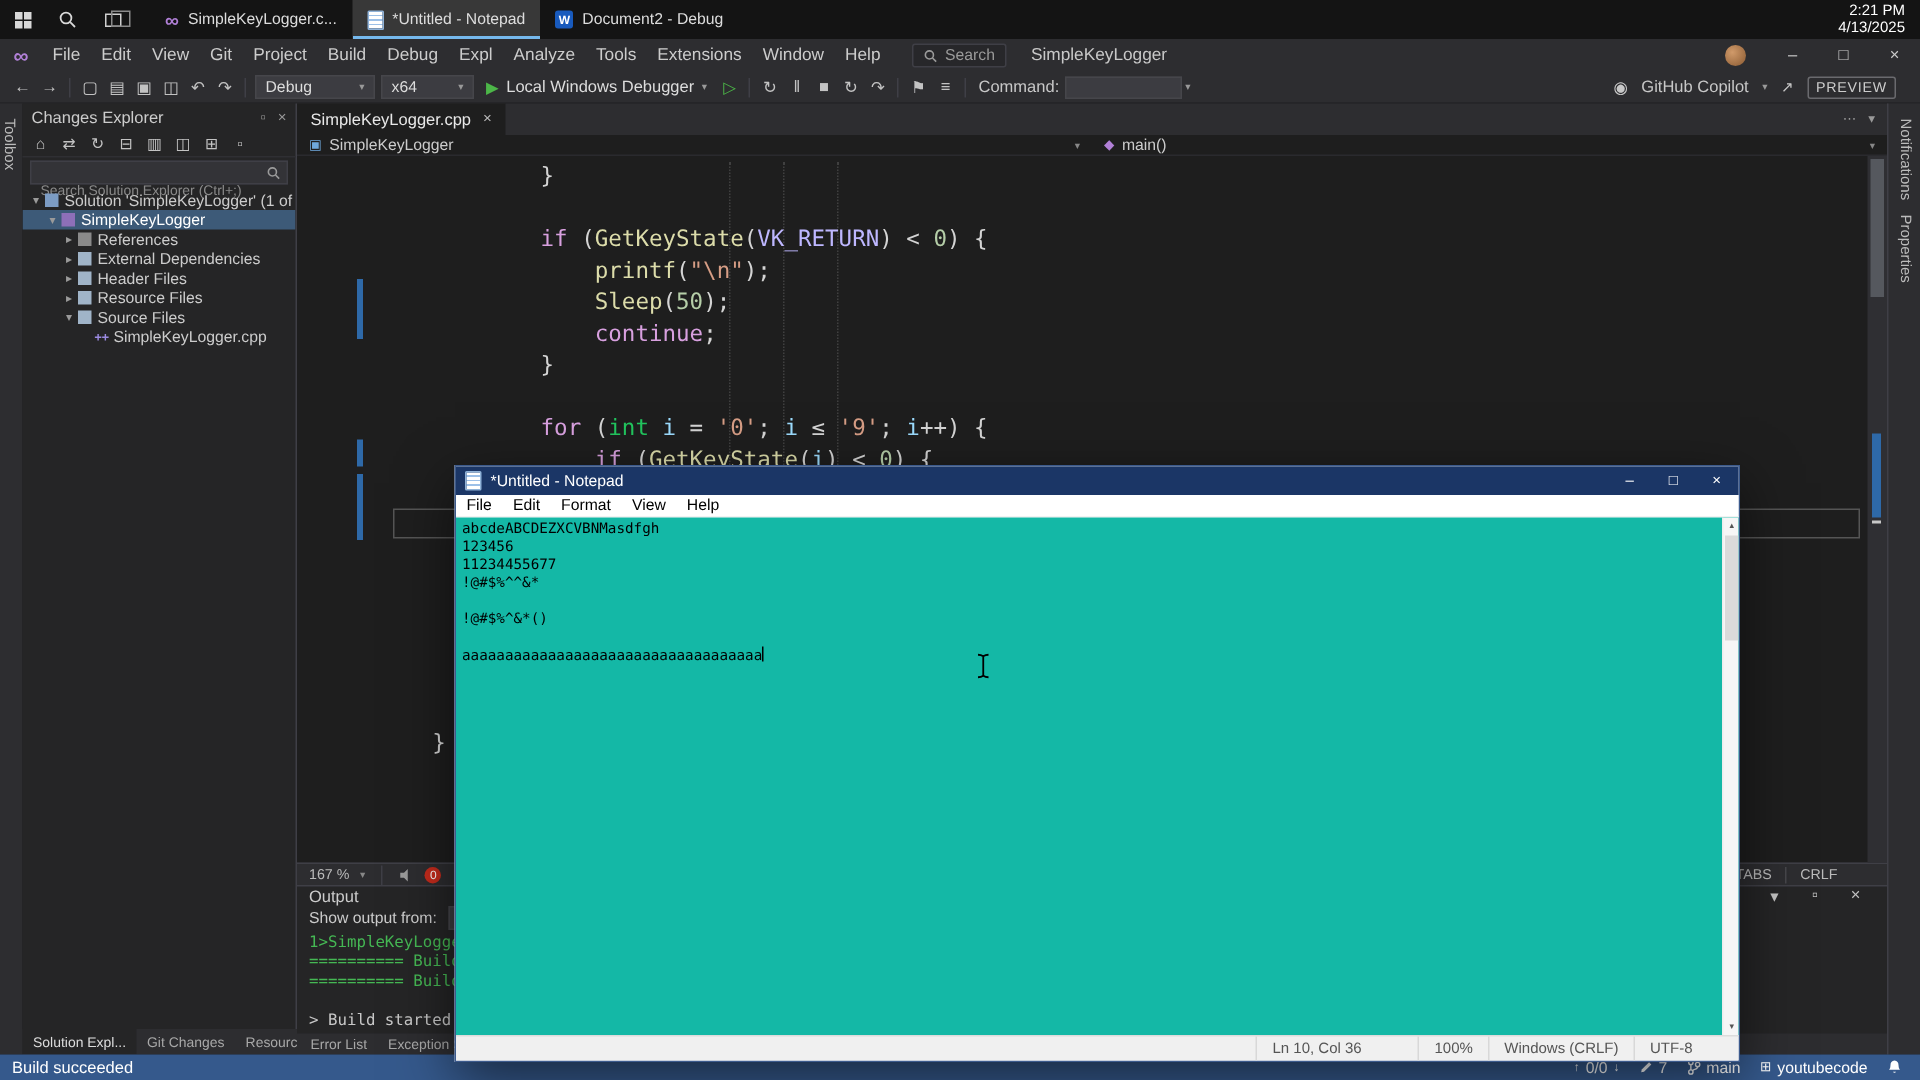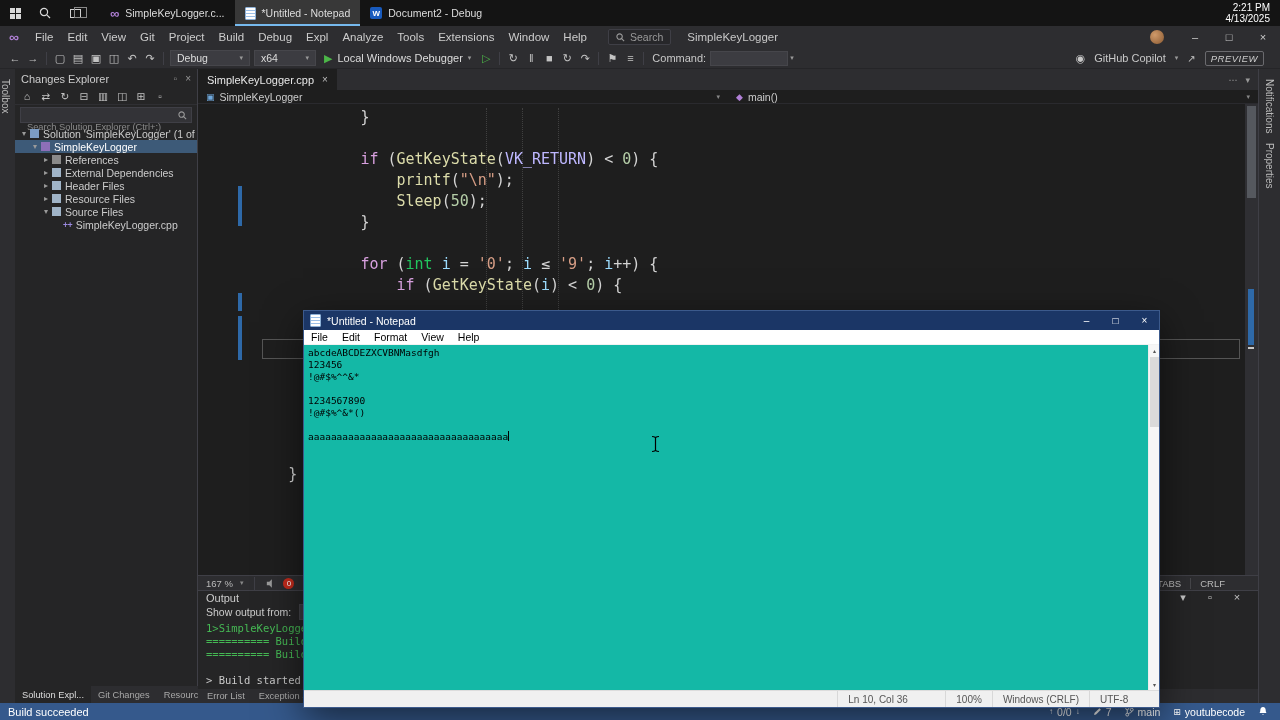--- a/index.html
+++ b/index.html
@@ -36,21 +36,21 @@
 
   #vs-toolbar{position:absolute;left:0;top:48px;width:1280px;height:21px;background:#2d2d30;border-bottom:1px solid #252528;display:flex;align-items:center;padding:0 6px;font-size:11px;color:#c8c8c8;}
   .tbi{width:18px;text-align:center;font-size:11px;color:#c3c3c3;flex:none;}
   .tsep{width:1px;height:13px;background:#3f3f46;margin:0 4px;flex:none;}
   .combo{height:16px;background:#3c3c41;border:1px solid #46464b;display:flex;align-items:center;padding:0 6px;font-size:10.5px;color:#ddd;gap:6px;margin:0 2px;}
   .combo .cv{font-size:7px;color:#999;margin-left:auto;}
   .green{color:#4cb648;}
   .runbtn{display:flex;align-items:center;gap:5px;padding:0 6px;color:#ddd;}
   .cmdinput{width:78px;height:15px;background:#3c3c41;border:1px solid #46464b;color:#ddd;font-size:10px;padding:0 4px;outline:none;}
   #tb-right{margin-left:auto;display:flex;align-items:center;gap:9px;padding-right:10px;}
-  .preview-chip{border:1px solid #6a6a6e;border-radius:2px;padding:1px 5px;font-size:9.5px;color:#ccc;letter-spacing:.5px;font-style:italic;}
+  .preview-chip{border:1px solid #6a6a6e;border-radius:2px;padding:1px 5px;font-size:9.5px;color:#ccc;letter-spacing:.5px;}
 
   
   #leftstrip{position:absolute;left:0;top:69px;width:15px;height:634px;background:#2d2d30;}
   #rightstrip{position:absolute;left:1258px;top:69px;width:22px;height:634px;background:#2d2d30;border-left:1px solid #3f3f46;display:flex;flex-direction:column;align-items:center;}
   .vtab{writing-mode:vertical-rl;font-size:10px;color:#bbb;margin-top:10px;white-space:nowrap;}
 
   
   #se{position:absolute;left:15px;top:69px;width:183px;height:617px;background:#252526;border-right:1px solid #3f3f46;display:flex;flex-direction:column;}
   #se-header{height:19px;display:flex;align-items:center;padding:0 6px;font-size:11px;color:#ccc;}
   #se-header .hic{margin-left:auto;display:flex;gap:8px;color:#999;font-size:10px;}
@@ -347,20 +347,21 @@
       <div class="chbar" style="top:82px;height:40px;"></div>
       <div class="chbar" style="top:189px;height:18px;"></div>
       <div class="chbar" style="top:212px;height:44px;"></div>
       <div id="curline"></div>
       <div id="code-lines">
           <div class="code-line">            <span class="c-pn">}</span></div>
           <div class="code-line"></div>
           <div class="code-line">            <span class="c-ctl">if</span><span class="c-pn"> (</span><span class="c-fn">GetKeyState</span><span class="c-pn">(</span><span class="c-mac">VK_RETURN</span><span class="c-pn">) &lt; </span><span class="c-num">0</span><span class="c-pn">) {</span></div>
           <div class="code-line">                <span class="c-fn">printf</span><span class="c-pn">(</span><span class="c-str">"\n"</span><span class="c-pn">);</span></div>
           <div class="code-line">                <span class="c-fn">Sleep</span><span class="c-pn">(</span><span class="c-num">50</span><span class="c-pn">);</span></div>
+          <div class="code-line">                <span class="c-ctl">continue</span><span class="c-pn">;</span></div>
           <div class="code-line">            <span class="c-pn">}</span></div>
           <div class="code-line"></div>
           <div class="code-line">            <span class="c-ctl">for</span><span class="c-pn"> (</span><span class="c-kw">int</span><span class="c-pn"> </span><span class="c-var">i</span><span class="c-pn"> = </span><span class="c-str">'0'</span><span class="c-pn">; </span><span class="c-var">i</span><span class="c-pn"> ≤ </span><span class="c-str">'9'</span><span class="c-pn">; </span><span class="c-var">i</span><span class="c-pn">++) {</span></div>
           <div class="code-line">                <span class="c-ctl">if</span><span class="c-pn"> (</span><span class="c-fn">GetKeyState</span><span class="c-pn">(</span><span class="c-var">i</span><span class="c-pn">) &lt; </span><span class="c-num">0</span><span class="c-pn">) {</span></div>
           <div class="code-line"></div>
           <div class="code-line"></div>
           <div class="code-line"></div>
           <div class="code-line"></div>
           <div class="code-line"></div>
           <div class="code-line"></div>
@@ -471,23 +472,23 @@
         <span class="menu-item">File</span>
         <span class="menu-item">Edit</span>
         <span class="menu-item">Format</span>
         <span class="menu-item">View</span>
         <span class="menu-item">Help</span>
       </div>
     <div id="np-body">
       <div id="np-lines">
           <div class="np-line">abcdeABCDEZXCVBNMasdfgh</div>
           <div class="np-line">123456</div>
+          <div class="np-line">11234455677</div>
           <div class="np-line">!@#$%^^&amp;*</div>
           <div class="np-line"></div>
-          <div class="np-line">1234567890</div>
           <div class="np-line">!@#$%^&amp;*()</div>
           <div class="np-line"></div>
           <div class="np-line">aaaaaaaaaaaaaaaaaaaaaaaaaaaaaaaaaaa<span class="np-caret"></span></div>
         </div>
       <div id="np-scroll">
         <span class="ar" style="top:2px;">▴</span>
         <div id="np-thumb"></div>
         <span class="ar" style="bottom:2px;">▾</span>
       </div>
     </div>

